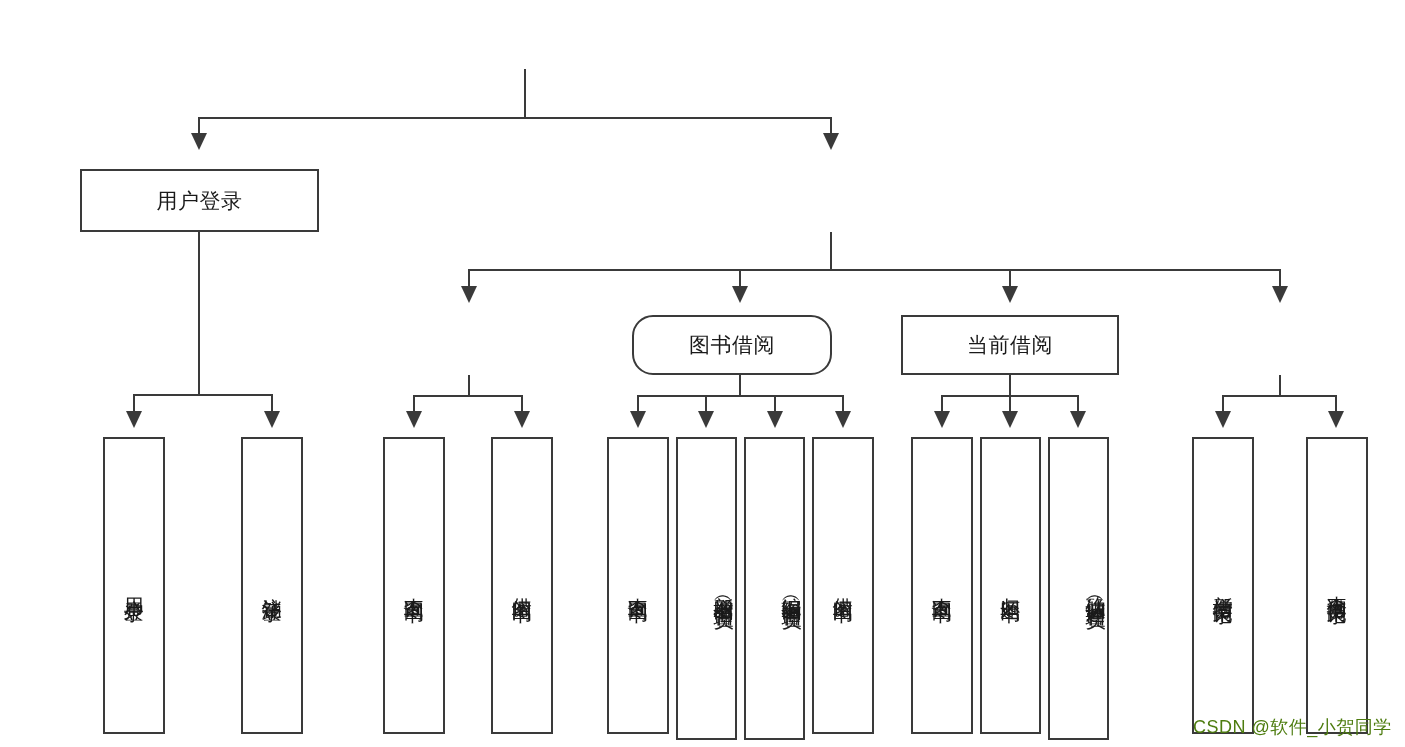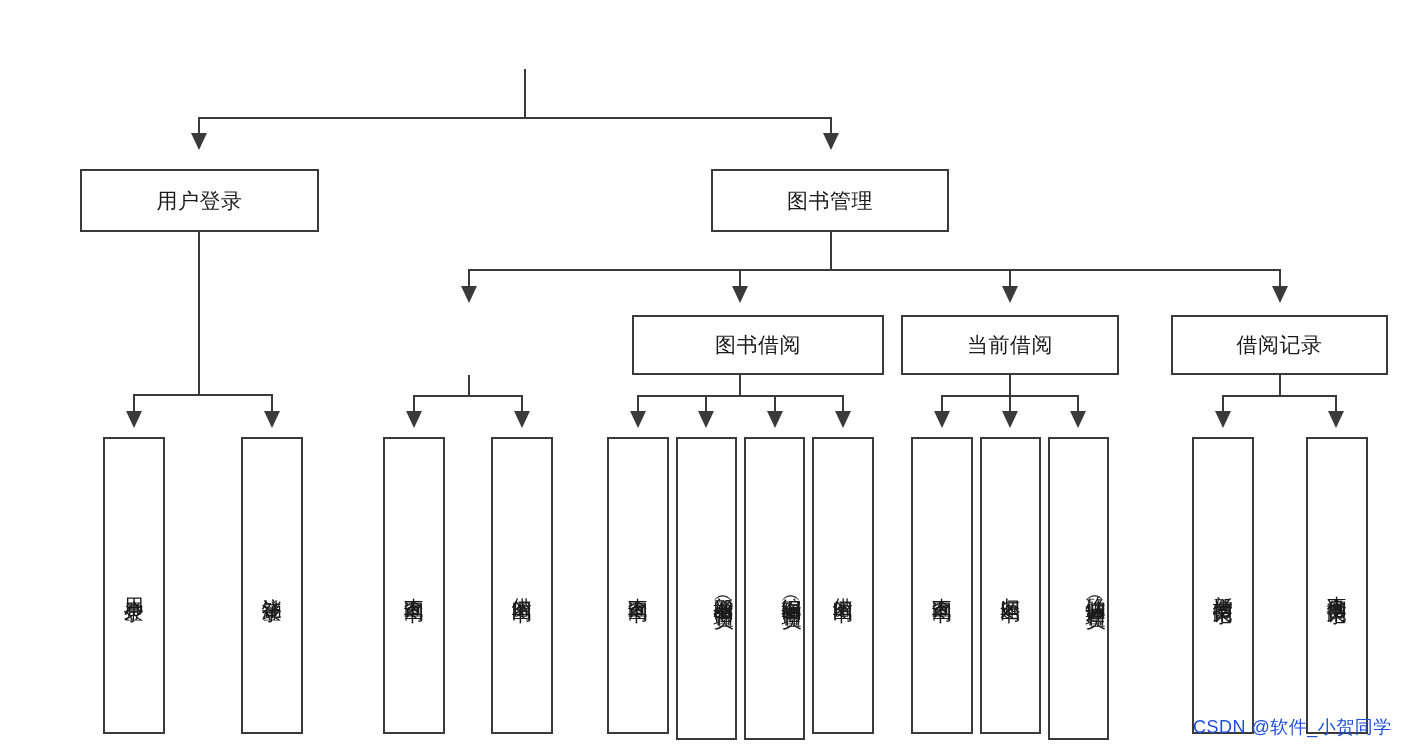--- a/index.html
+++ b/index.html
@@ -57,21 +57,21 @@
   .arrow {
     position: absolute;
     width: 0;
     height: 0;
     border-left: 8px solid transparent;
     border-right: 8px solid transparent;
     border-top: 17px solid #3a3a3a;
   }
   #watermark {
     position: absolute;
-    color: #1d4ed8;
+    color: #4d7c0f;
     font-size: 18px;
     white-space: nowrap;
     letter-spacing: 0.5px;
     pointer-events: none;
   }
 </style>
 </head>
 <body>
 
 <div id="canvas">
@@ -80,50 +80,44 @@
   <div class="edge v" style="left:524px; top:69px; width:2px; height:49px;"></div>
   <div class="edge h" style="left:198px; top:117px; width:634px; height:2px;"></div>
   <div class="edge v" style="left:198px; top:117px; width:2px; height:18px;"></div>
   <div class="arrow" style="left:191px; top:133px;"></div>
   <div class="edge v" style="left:830px; top:117px; width:2px; height:18px;"></div>
   <div class="arrow" style="left:823px; top:133px;"></div>
 
   <div class="node horiz" style="left:80px; top:169px; width:239px; height:63px;">
     <span>用户登录</span>
   </div>
-  <div class="node horiz" style="left:711px; top:169px; width:238px; height:63px;">
-    <span>图书管理</span>
-  </div>
 
   <div class="edge v" style="left:198px; top:232px; width:2px; height:164px;"></div>
   <div class="edge h" style="left:133px; top:394px; width:140px; height:2px;"></div>
   <div class="edge v" style="left:133px; top:394px; width:2px; height:18px;"></div>
   <div class="arrow" style="left:126px; top:411px;"></div>
   <div class="edge v" style="left:271px; top:394px; width:2px; height:18px;"></div>
   <div class="arrow" style="left:264px; top:411px;"></div>
 
   <div class="edge v" style="left:830px; top:232px; width:2px; height:39px;"></div>
   <div class="edge h" style="left:468px; top:269px; width:812px; height:2px;"></div>
   <div class="edge v" style="left:468px; top:269px; width:2px; height:18px;"></div>
   <div class="arrow" style="left:461px; top:286px;"></div>
   <div class="edge v" style="left:739px; top:269px; width:2px; height:18px;"></div>
   <div class="arrow" style="left:732px; top:286px;"></div>
   <div class="edge v" style="left:1009px; top:269px; width:2px; height:18px;"></div>
   <div class="arrow" style="left:1002px; top:286px;"></div>
   <div class="edge v" style="left:1279px; top:269px; width:2px; height:18px;"></div>
   <div class="arrow" style="left:1272px; top:286px;"></div>
 
-  <div class="node horiz" style="left:632px; top:315px; width:252px; height:60px;">
+  <div class="node horiz" style="left:632px; top:315px; width:200px; height:60px;border-radius:21px;">
     <span>图书借阅</span>
   </div>
   <div class="node horiz" style="left:901px; top:315px; width:218px; height:60px;">
     <span>当前借阅</span>
-  </div>
-  <div class="node horiz" style="left:1171px; top:315px; width:217px; height:60px;">
-    <span>借阅记录</span>
   </div>
 
   <div class="edge v" style="left:468px; top:375px; width:2px; height:22px;"></div>
   <div class="edge h" style="left:413px; top:395px; width:110px; height:2px;"></div>
   <div class="edge v" style="left:413px; top:395px; width:2px; height:17px;"></div>
   <div class="arrow" style="left:406px; top:411px;"></div>
   <div class="edge v" style="left:521px; top:395px; width:2px; height:17px;"></div>
   <div class="arrow" style="left:514px; top:411px;"></div>
 
   <div class="edge v" style="left:739px; top:375px; width:2px; height:22px;"></div>

